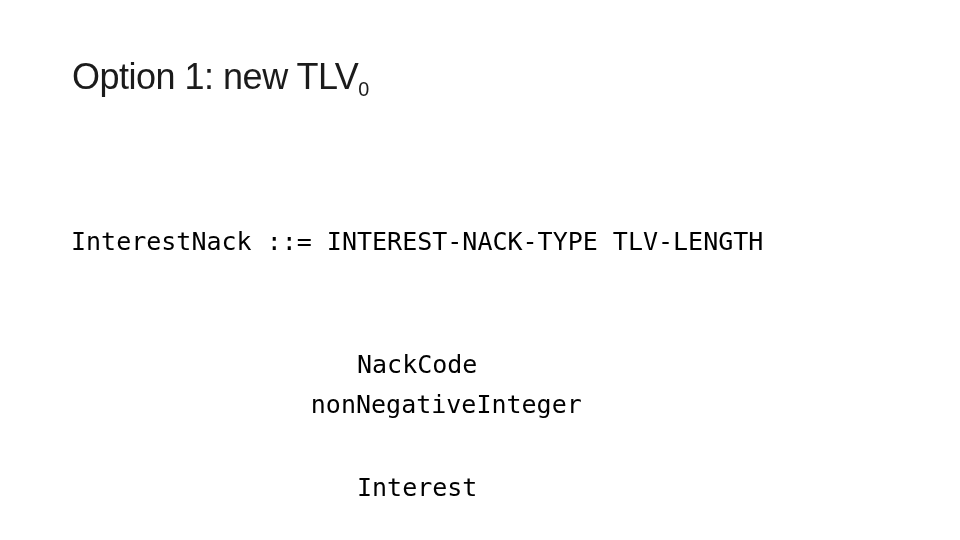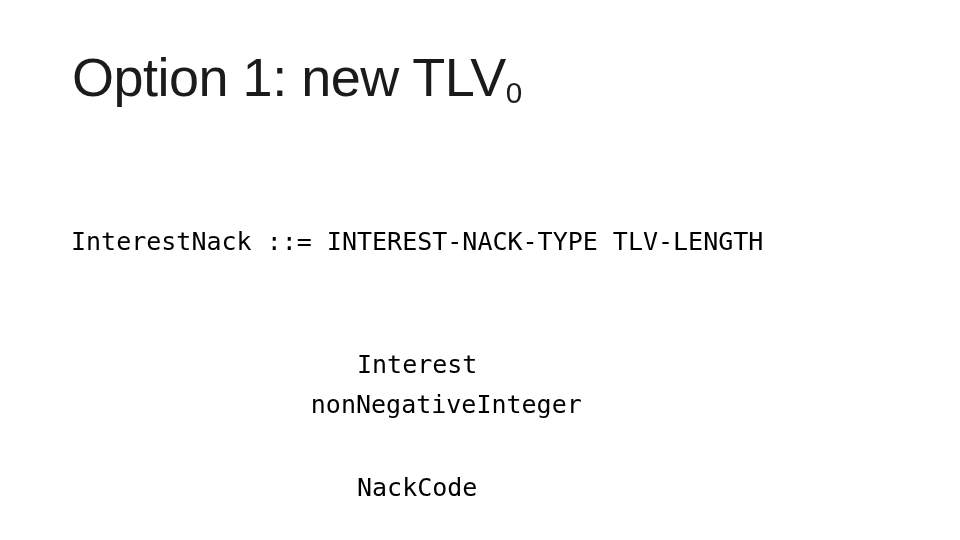--- a/index.html
+++ b/index.html
@@ -23,21 +23,21 @@
     inset: 0;
     width: 960px;
     height: 540px;
     background: var(--bg);
   }
   .slide-title {
     position: absolute;
     left: 72px;
     top: 56px;
     font-family: "Liberation Sans", sans-serif;
-    font-size: 54px;
+    font-size: 36px;
     font-weight: 400;
     letter-spacing: -0.5px;
     color: var(--title-color);
     line-height: 42px;
     white-space: nowrap;
   }
   .slide-title .subscript {
     display: inline-block;
     font-size: 0.55em;
     position: relative;
@@ -58,21 +58,21 @@
 </style>
 </head>
 <body>
 
 <div class="slide">
 
   <h1 class="slide-title"><span>Option 1: new TLV</span><span class="subscript">0</span></h1>
 
   <div class="code-block code-block-1">
     <div class="code-line">InterestNack ::= INTEREST-NACK-TYPE TLV-LENGTH</div>
+    <div class="code-line">                   NackCode</div>
     <div class="code-line">                   Interest</div>
-    <div class="code-line">                   NackCode</div>
   </div>
 
   <div class="code-block code-block-2">
     <div class="code-line">                nonNegativeInteger</div>
   </div>
 
 </div>
 
 </body></html>

